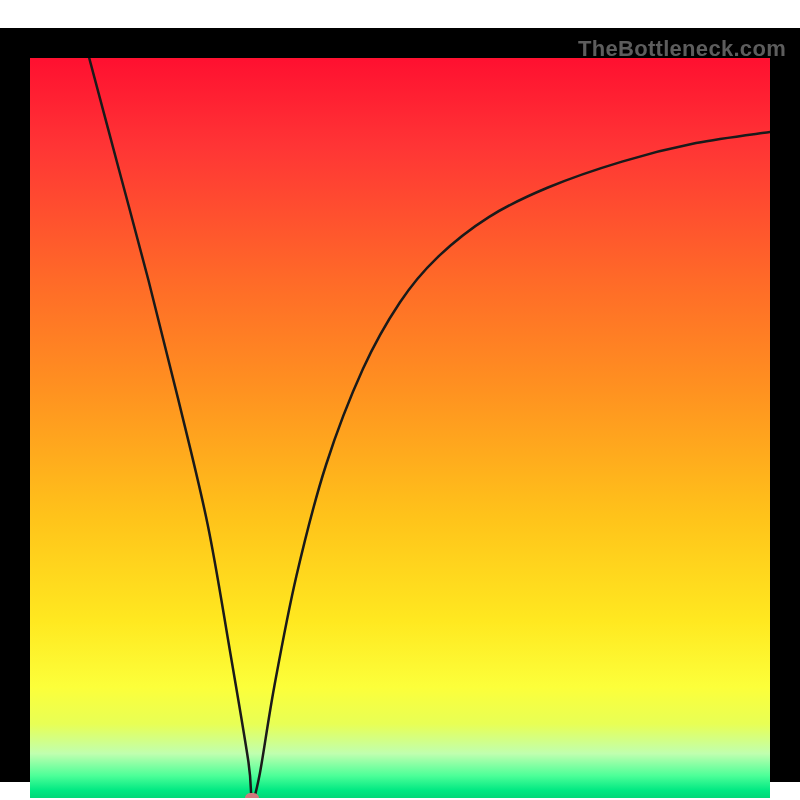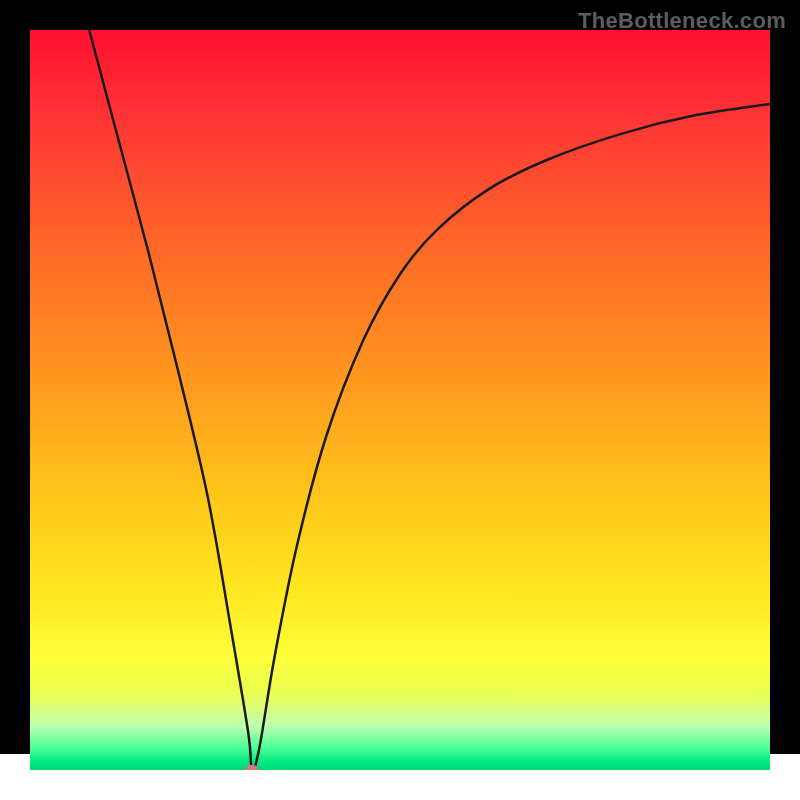--- a/index.html
+++ b/index.html
@@ -8,20 +8,21 @@
     width: 800px;
     height: 800px;
     overflow: hidden;
     font-family: Arial, Helvetica, sans-serif;
   }
   .chart-wrap {
     position: relative;
     width: 800px;
     height: 754px;
     background: #000;
+    margin-top: 28px;
   }
   .plot-area {
     position: absolute;
     left: 30px;
     top: 30px;
     width: 740px;
     height: 740px;
     
     background: linear-gradient(
       to bottom,

